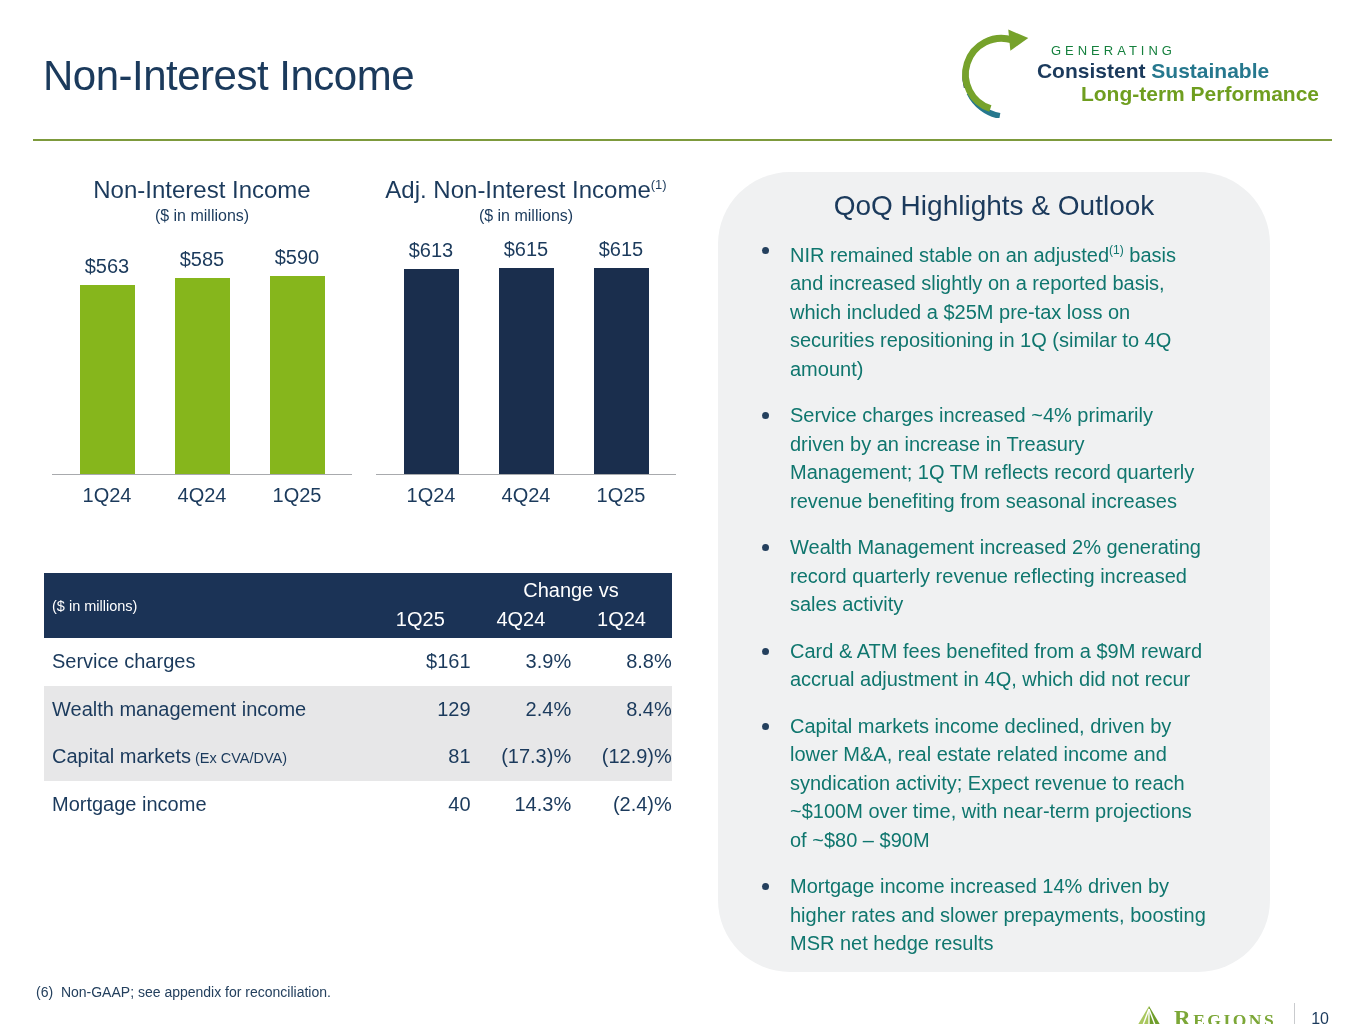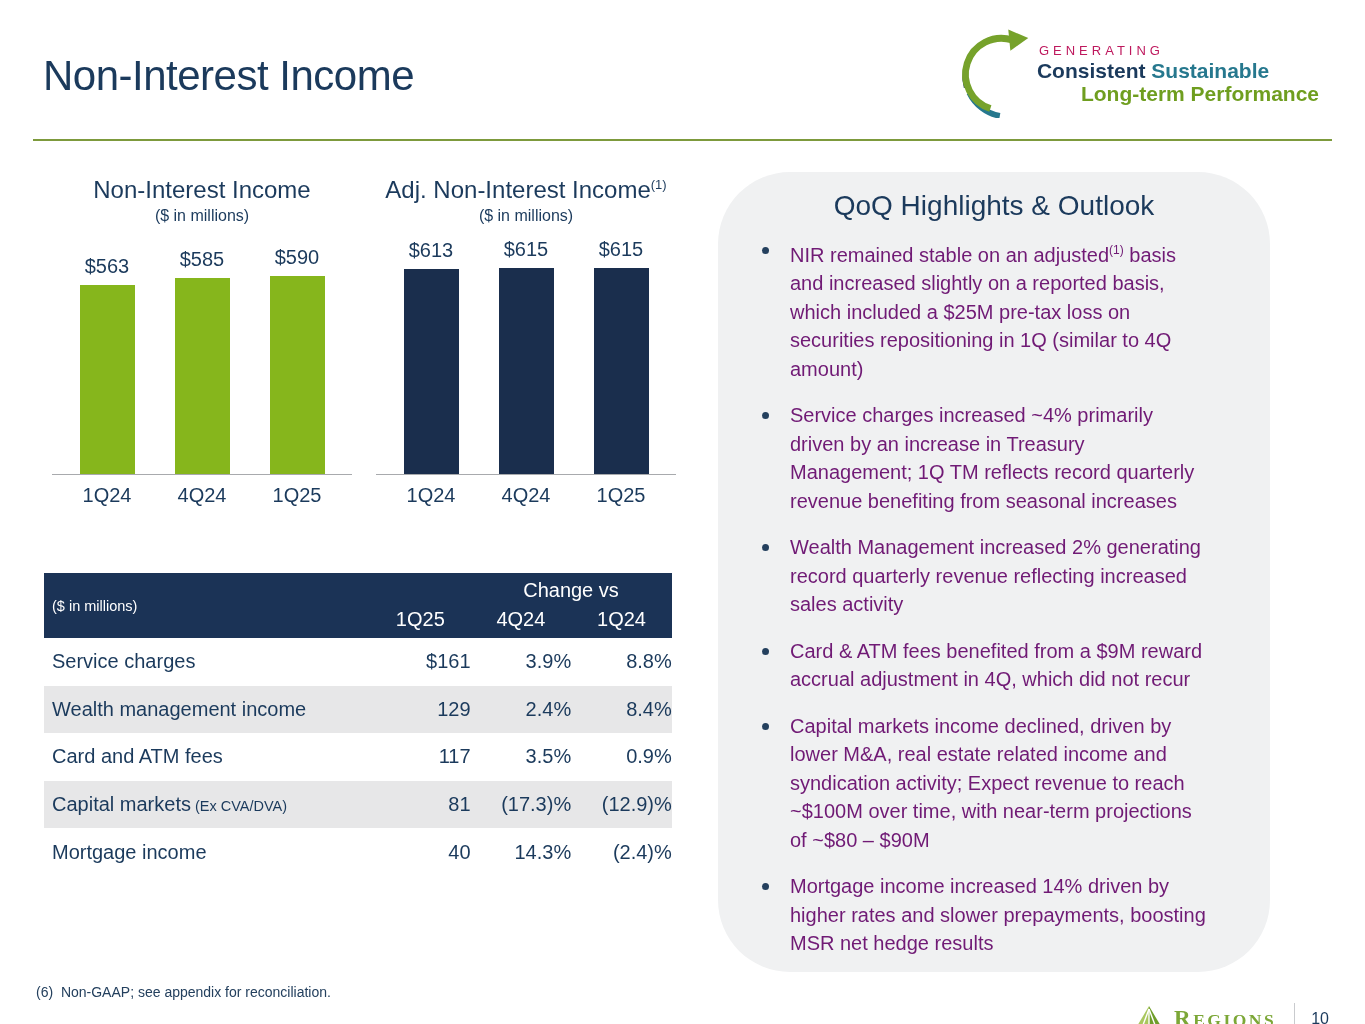--- a/index.html
+++ b/index.html
@@ -12,21 +12,21 @@
   .slide-title {
     position:absolute; left:43px; top:52px; font-size:42px; font-weight:500;
     color:#1b3a5c; letter-spacing:-0.5px;
   }
   .title-rule {
     position:absolute; left:33px; top:139px; width:1299px; height:2px; background:#7d9a3c;
   }
   .top-logo { position:absolute; top:18px; right:46px; display:flex; align-items:center; }
   .swirl { width:96px; height:100px; flex:0 0 auto; }
   .logo-text { margin-left:-14px; margin-top:14px; line-height:1.12; white-space:nowrap; }
-  .logo-generating { font-size:13px; letter-spacing:4px; color:#be185d; margin-left:2px; }
+  .logo-generating { font-size:13px; letter-spacing:4px; color:#15803d; margin-left:14px; }
   .logo-line2 { font-size:21px; font-weight:700; }
   .logo-consistent { color:#1b3a5c; }
   .logo-sustainable { color:#26788e; }
   .logo-line3 { font-size:21px; font-weight:700; color:#6f9e1f; margin-left:44px; }
   
   .charts-row { position:absolute; left:40px; top:176px; width:648px; display:flex; }
   .chart { width:324px; text-align:center; }
   .chart-title { font-size:24px; color:#1b3a5c; font-weight:500; }
   .chart-title sup { font-size:13px; }
   .chart-sub { font-size:16px; color:#1b3a5c; margin-top:3px; }
@@ -54,21 +54,21 @@
   .t-val { width:100.6px; text-align:right; }
   
   .panel {
     position:absolute; left:718px; top:172px; width:552px; height:800px;
     background:#f0f1f2; border-radius:72px; overflow:hidden;
   }
   .panel-title { text-align:center; font-size:28px; font-weight:500; color:#1b3a5c; margin-top:18px; }
   .bullets { list-style:none; margin-top:14px; }
   .bullets li {
     position:relative; padding-left:72px; padding-right:61px; margin-bottom:18px;
-    font-size:20px; line-height:28.5px; color:#701a75;
+    font-size:20px; line-height:28.5px; color:#0f766e;
   }
   .bullets li::before {
     content:""; position:absolute; left:44px; top:11px; width:7px; height:7px;
     border-radius:50%; background:#24405e;
   }
   .bullets sup { font-size:12px; }
   
   .footnote { position:absolute; left:36px; top:984px; font-size:14px; color:#24405e; white-space:pre-wrap; }
   .footer-brand { position:absolute; right:36px; top:1003px; display:flex; align-items:center; }
   .tree-icon { width:32px; height:27px; margin-right:9px; }
@@ -170,26 +170,20 @@
           <div class="t-val">$161</div>
           <div class="t-val">3.9%</div>
           <div class="t-val">8.8%</div>
         </div>
         <div class="t-row striped">
           <div class="t-label"><span>Wealth management income</span></div>
           <div class="t-val">129</div>
           <div class="t-val">2.4%</div>
           <div class="t-val">8.4%</div>
         </div>
-        <div class="t-row">
-          <div class="t-label"><span>Card and ATM fees</span></div>
-          <div class="t-val">117</div>
-          <div class="t-val">3.5%</div>
-          <div class="t-val">0.9%</div>
-        </div>
         <div class="t-row striped">
           <div class="t-label"><span>Capital markets</span><span class="t-label-note"> (Ex CVA/DVA)</span></div>
           <div class="t-val">81</div>
           <div class="t-val">(17.3)%</div>
           <div class="t-val">(12.9)%</div>
         </div>
         <div class="t-row">
           <div class="t-label"><span>Mortgage income</span></div>
           <div class="t-val">40</div>
           <div class="t-val">14.3%</div>

